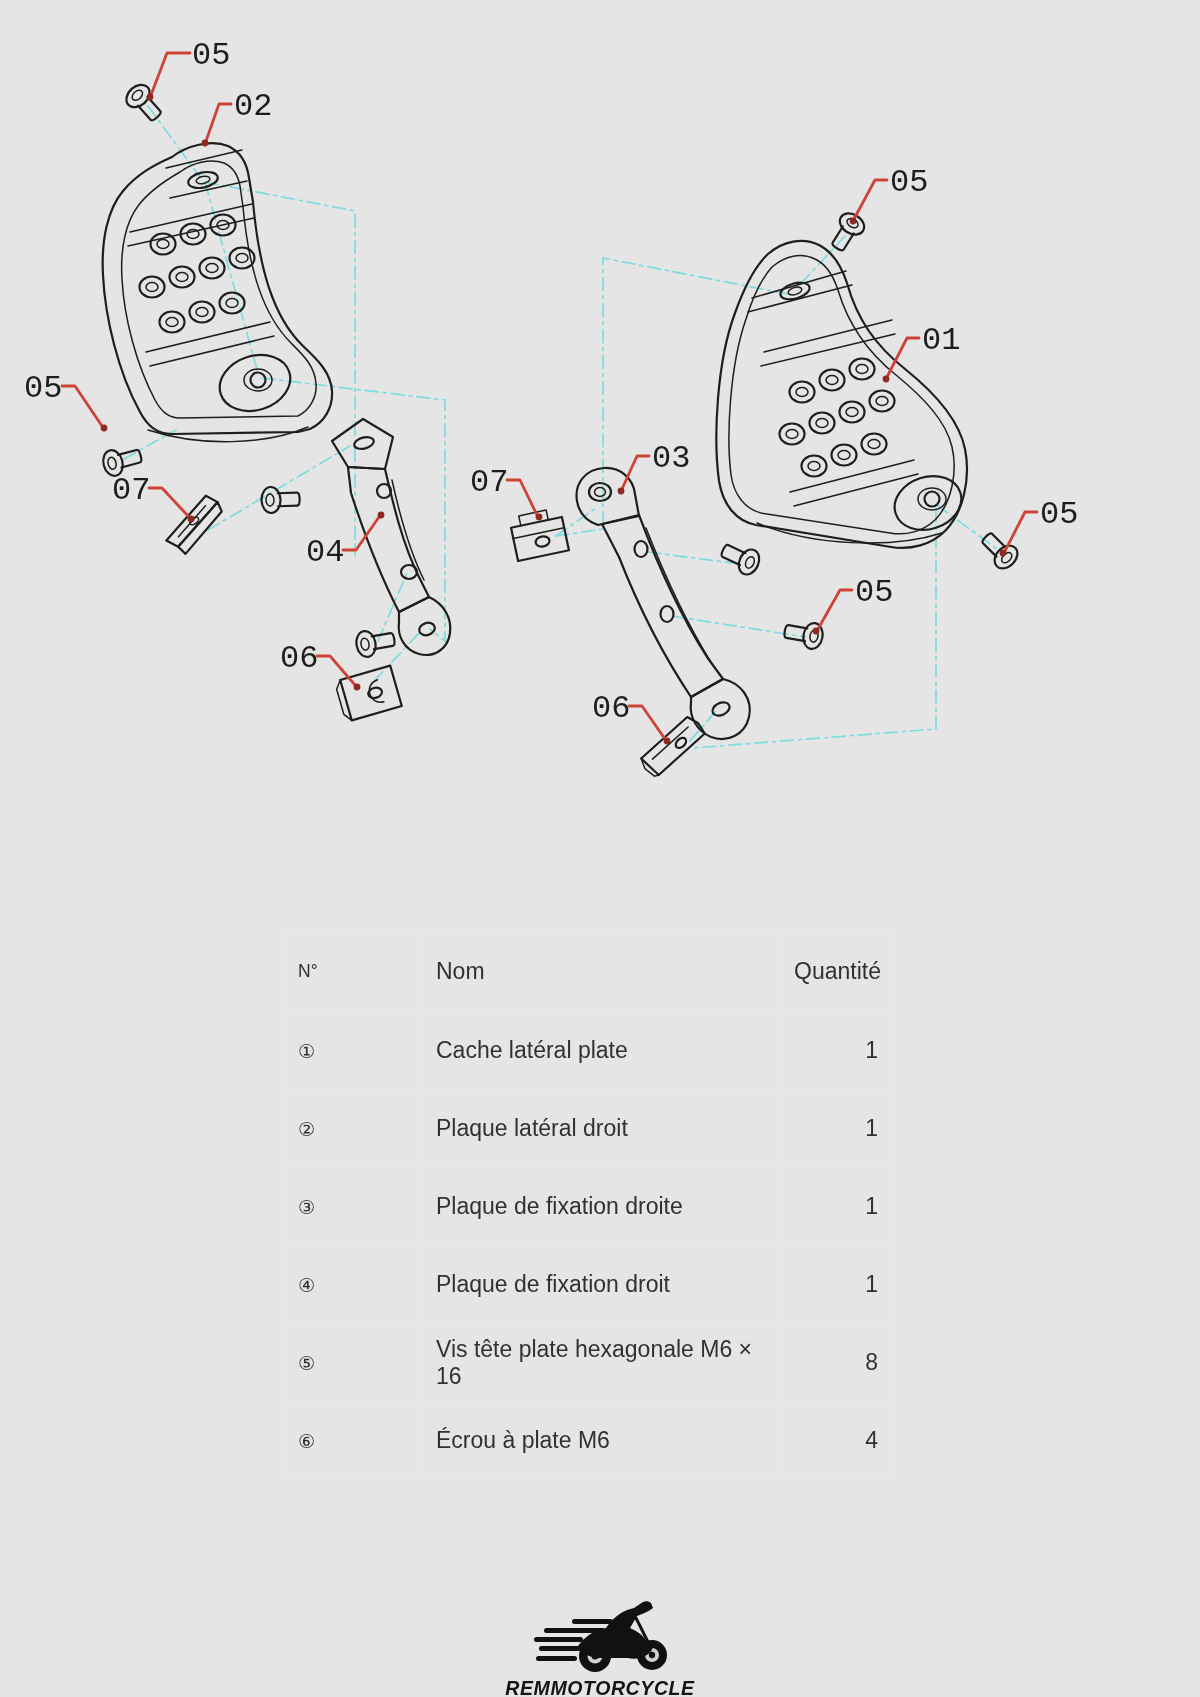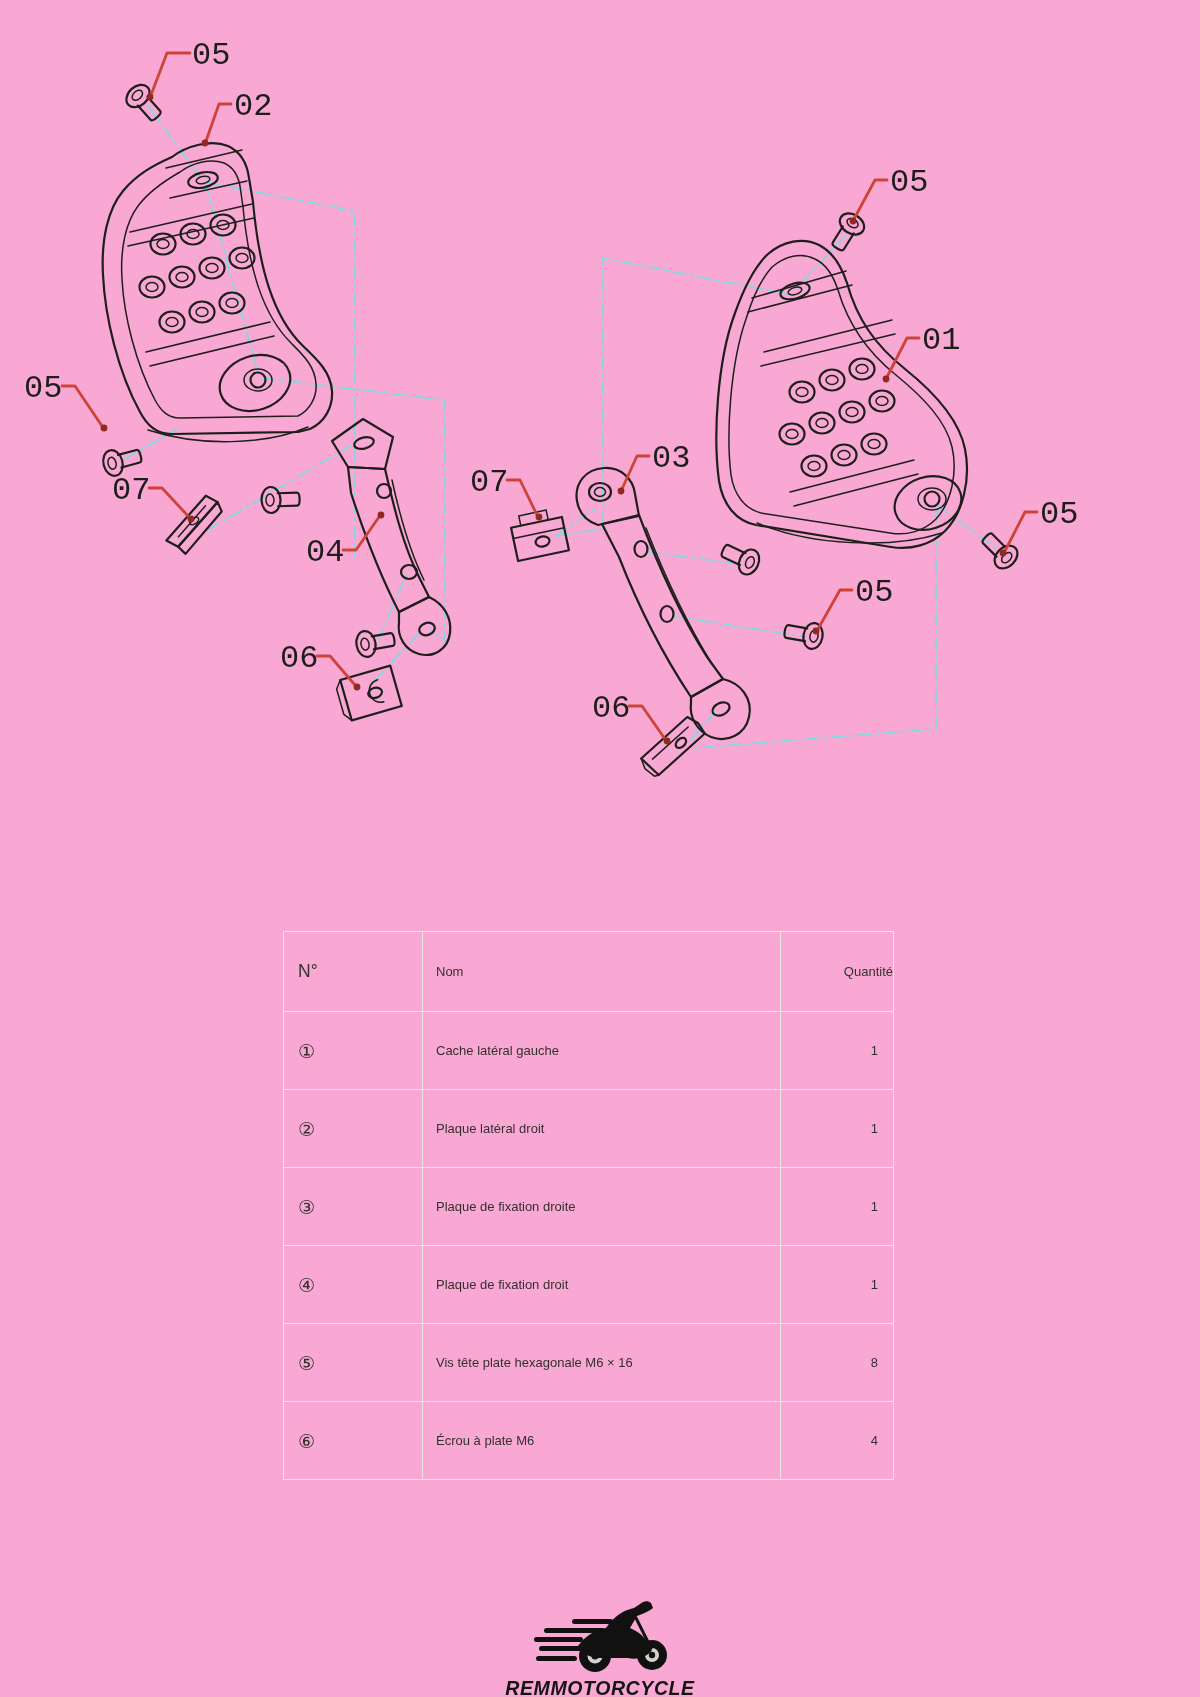--- a/index.html
+++ b/index.html
@@ -1,36 +1,36 @@
 <!DOCTYPE html>
 <html><head>
 <meta charset="utf-8">
 <style>
   html,body{margin:0;padding:0;}
   body{background:#d4d3cb;font-family:"Liberation Sans",sans-serif;}
-  .page{position:relative;width:1200px;height:1697px;background:#f9a8d4;overflow:hidden;margin:0 auto;}
+  .page{position:relative;width:1200px;height:1697px;background:#e5e5e5;overflow:hidden;margin:0 auto;}
 
   
   .diagram{position:absolute;left:0;top:0;}
   .part{fill:none;stroke:#1e1e1c;stroke-width:2.2;stroke-linejoin:round;stroke-linecap:round;}
   .part-thin{fill:none;stroke:#1e1e1c;stroke-width:1.5;stroke-linejoin:round;stroke-linecap:round;}
   .assembly{fill:none;stroke:#7cdce1;stroke-width:1.7;stroke-dasharray:13 5 3 5;stroke-linecap:round;}
   .leader{fill:none;stroke:#cf4337;stroke-width:2.8;stroke-linejoin:round;stroke-linecap:round;}
   .leader-dot{fill:#8f2a22;stroke:none;}
   .callout-text{font-family:"Liberation Mono",monospace;font-size:32px;fill:#1d1d1b;}
 
   
   .ptable{position:absolute;left:283px;top:931px;width:610px;border-collapse:collapse;table-layout:fixed;color:#33312e;}
   .ptable th,.ptable td{border:1.5px solid #e8e7e1;font-weight:400;text-align:left;
-    padding:0 0 0 13px;font-size:13px;vertical-align:middle;}
+    padding:0 0 0 13px;font-size:23px;vertical-align:middle;}
   .ptable tr.hrow{height:80px;}
   .ptable tr.drow{height:78px;}
   .ptable .cno{padding-left:14px;font-family:"DejaVu Sans",sans-serif;font-size:19px;}
   .ptable td.cqty{text-align:right;padding-right:15px;padding-left:0;}
-  .ptable th.cqty{text-align:right;}
+  .ptable th.cqty{text-align:left;}
 
   
   .logo-icon{position:absolute;left:520px;top:1600px;}
   .brand{position:absolute;left:0;top:1677px;width:1200px;text-align:center;
     font-family:"Liberation Sans",sans-serif;font-weight:bold;font-style:italic;
     font-size:19.5px;letter-spacing:0.6px;color:#141414;}
 </style>
 </head>
 <body>
 
@@ -297,21 +297,21 @@
     <thead>
       <tr class="hrow">
         <th class="cno" style="font-family:'Liberation Sans',sans-serif;font-size:17.5px;">N°</th>
         <th>Nom</th>
         <th class="cqty">Quantité</th>
       </tr>
     </thead>
     <tbody>
       <tr class="drow">
         <td class="cno">①</td>
-        <td>Cache latéral gauche</td>
+        <td>Cache latéral plate</td>
         <td class="cqty">1</td>
       </tr>
       <tr class="drow">
         <td class="cno">②</td>
         <td>Plaque latéral droit</td>
         <td class="cqty">1</td>
       </tr>
       <tr class="drow">
         <td class="cno">③</td>
         <td>Plaque de fixation droite</td>

